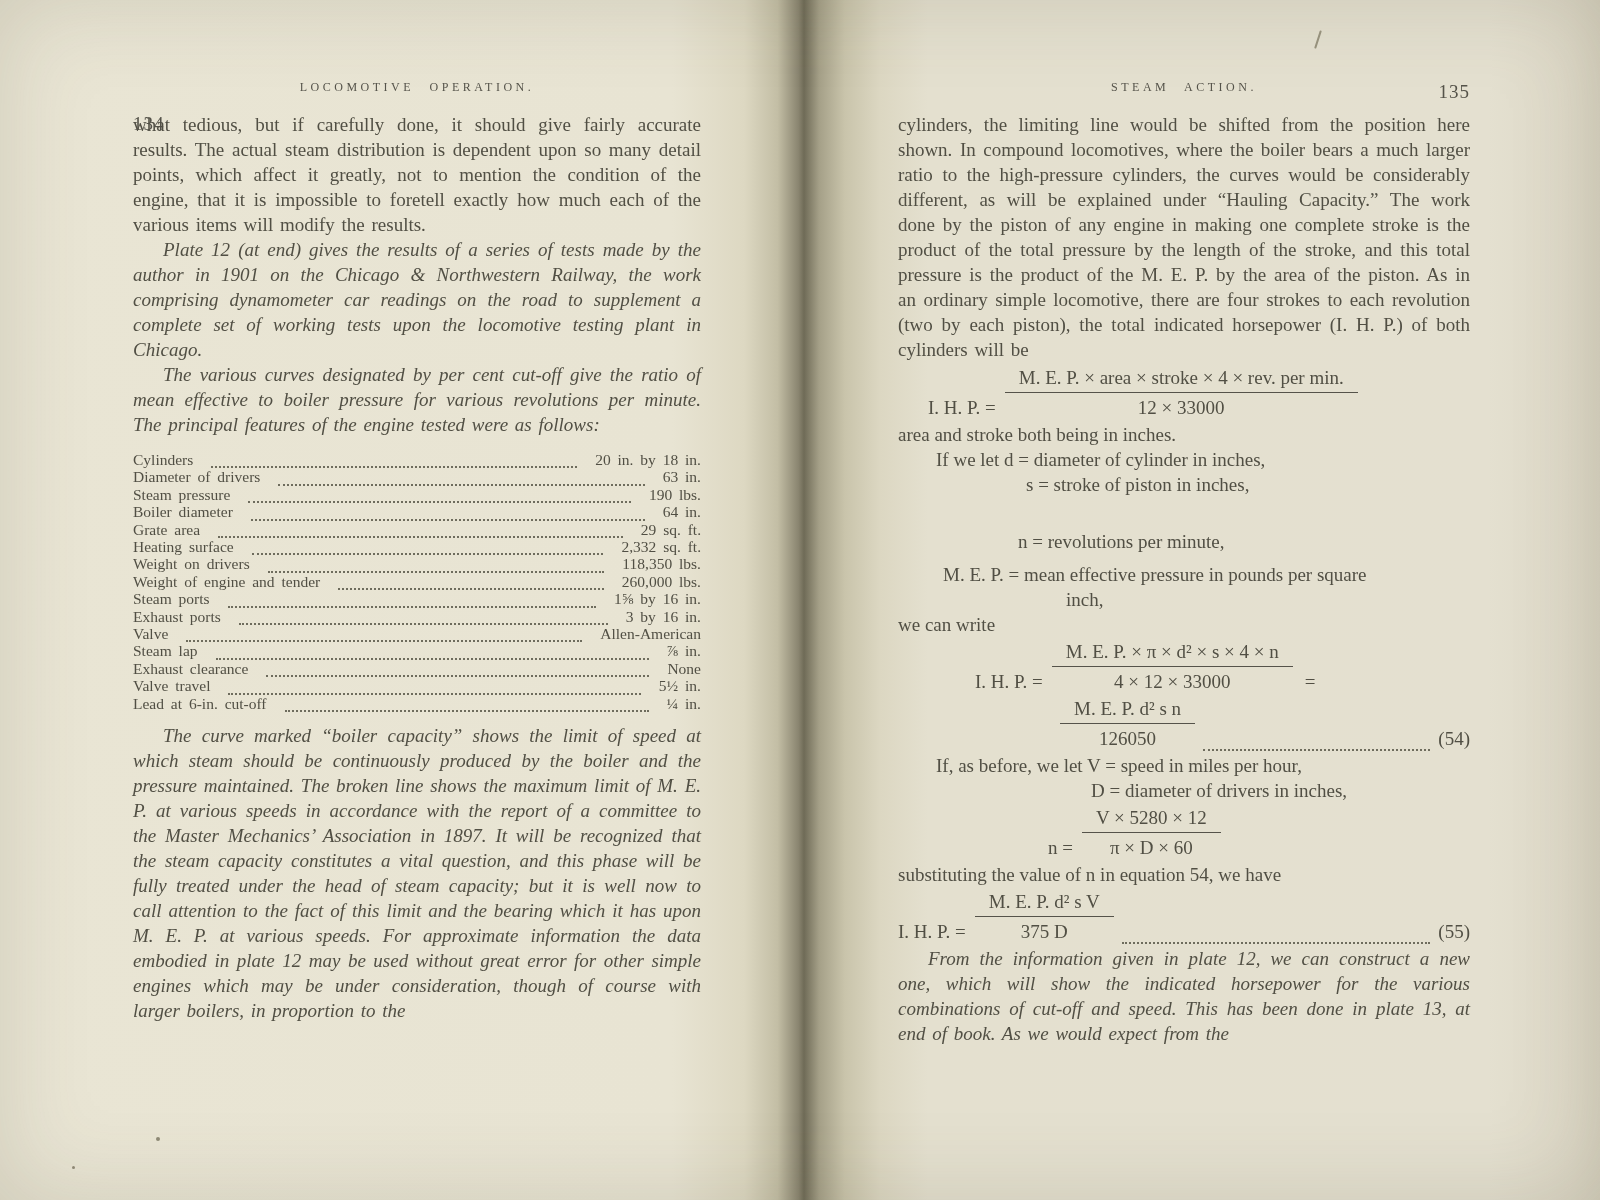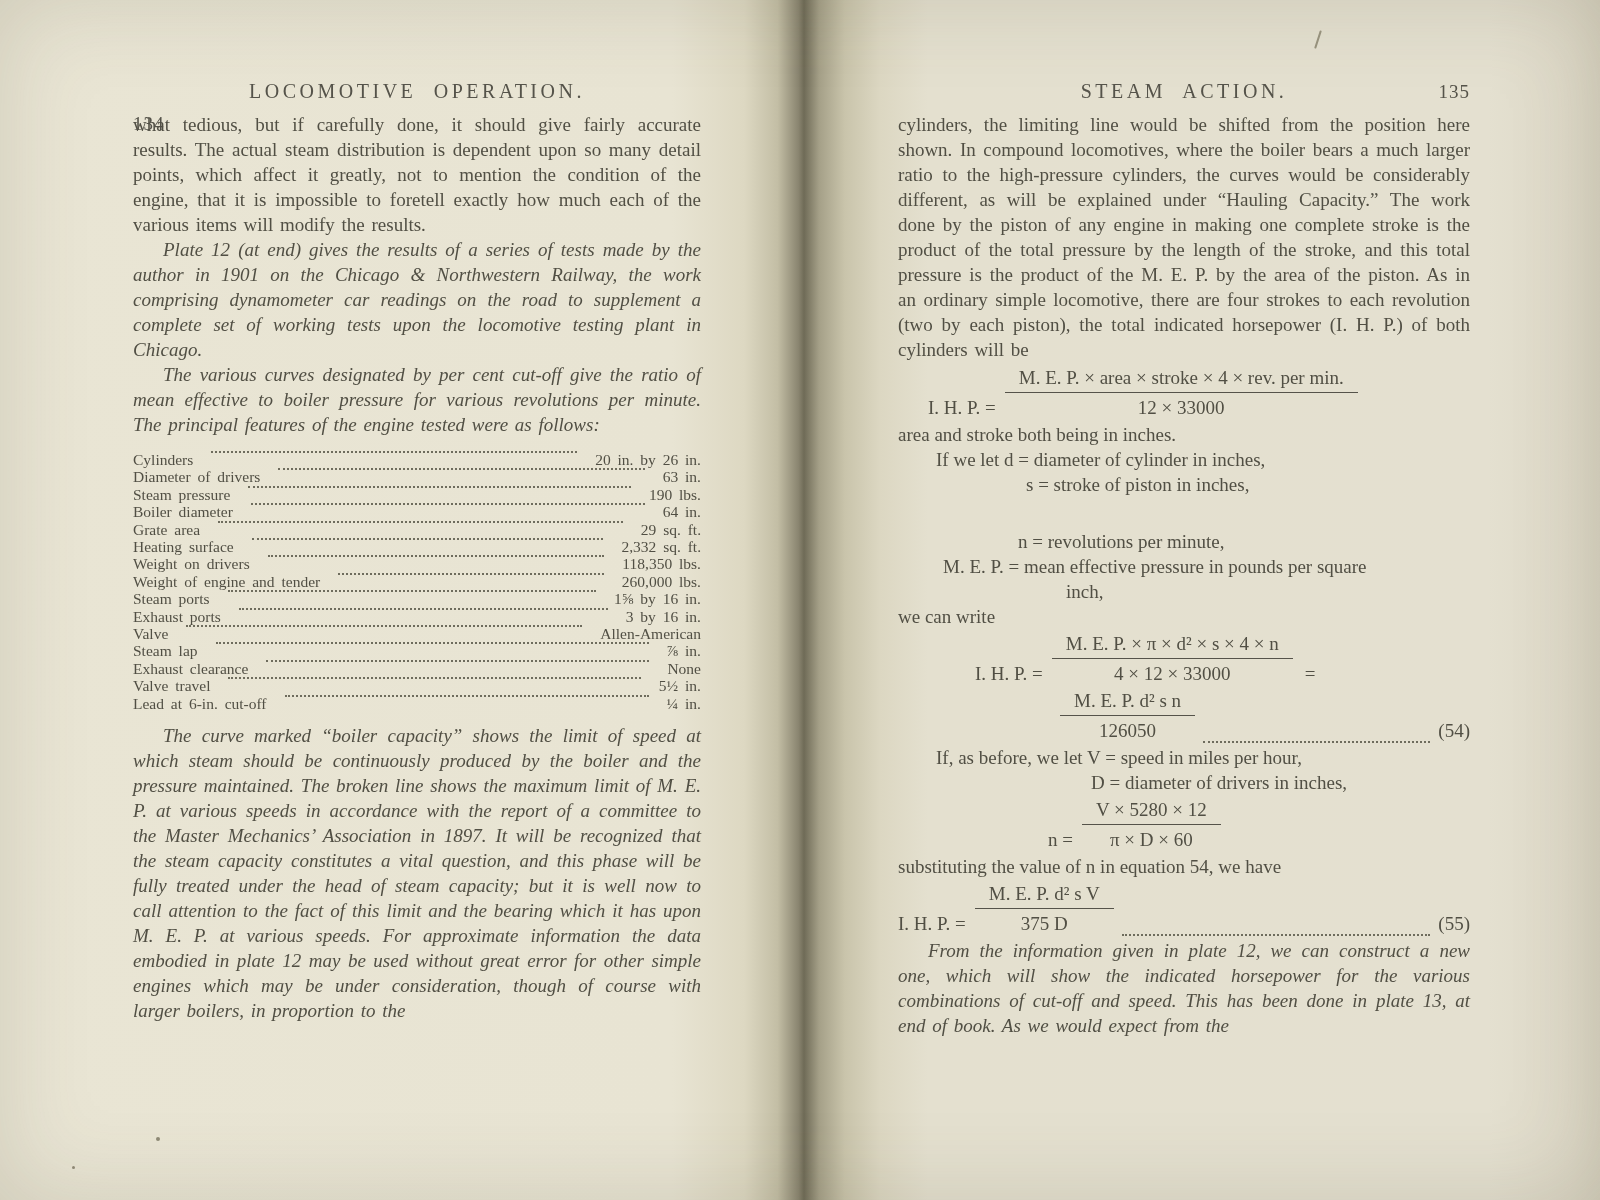--- a/index.html
+++ b/index.html
@@ -17,47 +17,47 @@
       #8a8570 49.9%, #6f6b57 50.25%,
       #a5a088 51.2%, #c9c4ab 52.8%,
       #dcd7c2 55%, #e4e0cf 58%,
       #e4e0d0 93%, #ded9c8 98%, #d9d4c2 100%);
   }
   .spread::after{ 
     content:"";position:absolute;inset:0;
     box-shadow:inset 0 0 90px rgba(90,85,60,.18);
   }
   .page-header{position:absolute;top:80px;color:#55534a;}
-  .page-header .rhead{display:block;text-align:center;font-size:20px;letter-spacing:3.5px;word-spacing:9px;}
+  .page-header .rhead{display:block;text-align:center;font-size:12px;letter-spacing:3.5px;word-spacing:9px;}
   .page-header .pnum{position:absolute;top:1px;font-size:19px;letter-spacing:1px;}
   #lp-header{left:133px;width:568px;}
   #lp-header .pnum{left:0;margin-top:32px;}
   #rp-header{left:898px;width:572px;}
   #rp-header .pnum{right:0;}
 
   .col{position:absolute;top:112px;font-size:19px;line-height:25px;color:#514f44;}
   #left-body{left:133px;width:568px;}
   #right-body{left:898px;width:572px;}
 
   .para{margin:0;text-align:justify;word-spacing:2px;}
   .indent{text-indent:30px;font-style:italic;}
   .gap-top{margin-top:8px;}
 
   
   .specs{margin:14px 0 11px;font-size:15.5px;line-height:17.4px;word-spacing:3px;}
-  .spec-row{display:flex;align-items:flex-start;gap:15px;}
+  .spec-row{display:flex;align-items:flex-end;gap:15px;}
   .spec-label,.spec-value{white-space:nowrap;}
   .spec-leader{flex:1;height:0;border-bottom:2px dotted #6e6c5d;margin:0 3px;}
 
   
   .bline{white-space:nowrap;}
   .i-a{padding-left:38px;}
   .i-b{padding-left:128px;}
   .i-c{padding-left:120px;margin-top:32px;}
-  .i-d{padding-left:45px;}
+  .i-d{padding-left:45px;margin-top:8px;}
   .i-e{padding-left:168px;}
   .i-f{padding-left:193px;}
 
   
   .eq{display:flex;align-items:flex-end;margin:2px 0;}
   .eq .lhs{margin-right:9px;white-space:nowrap;}
   .eq .rhs{margin-left:12px;}
   .frac{display:inline-block;text-align:center;}
   .frac .num{display:block;padding:0 14px 2px;white-space:nowrap;}
   .frac .den{display:block;border-top:1.5px solid #55534a;padding:2px 14px 0;white-space:nowrap;}
@@ -92,21 +92,21 @@
 </div>
 
 <div class="col" id="left-body">
     <p class="para ">what tedious, but if carefully done, it should give fairly accurate results.  The actual steam distribution is dependent upon so many detail points, which affect it greatly, not to mention the condition of the engine, that it is impossible to foretell exactly how much each of the various items will modify the results.</p>
     <p class="para indent">Plate 12 (at end) gives the results of a series of tests made by the author in 1901 on the Chicago &amp; Northwestern Railway, the work comprising dynamometer car readings on the road to supplement a complete set of working tests upon the locomotive testing plant in Chicago.</p>
     <p class="para indent">The various curves designated by per cent cut-off give the ratio of mean effective to boiler pressure for various revolutions per minute.  The principal features of the engine tested were as follows:</p>
     <div class="specs">
       <div class="spec-row">
         <span class="spec-label">Cylinders</span>
         <span class="spec-leader"></span>
-        <span class="spec-value">20 in. by 26 in.</span>
+        <span class="spec-value">20 in. by 18 in.</span>
       </div>
       <div class="spec-row">
         <span class="spec-label">Diameter of drivers</span>
         <span class="spec-leader"></span>
         <span class="spec-value">63 in.</span>
       </div>
       <div class="spec-row">
         <span class="spec-label">Steam pressure</span>
         <span class="spec-leader"></span>
         <span class="spec-value">190 lbs.</span>

